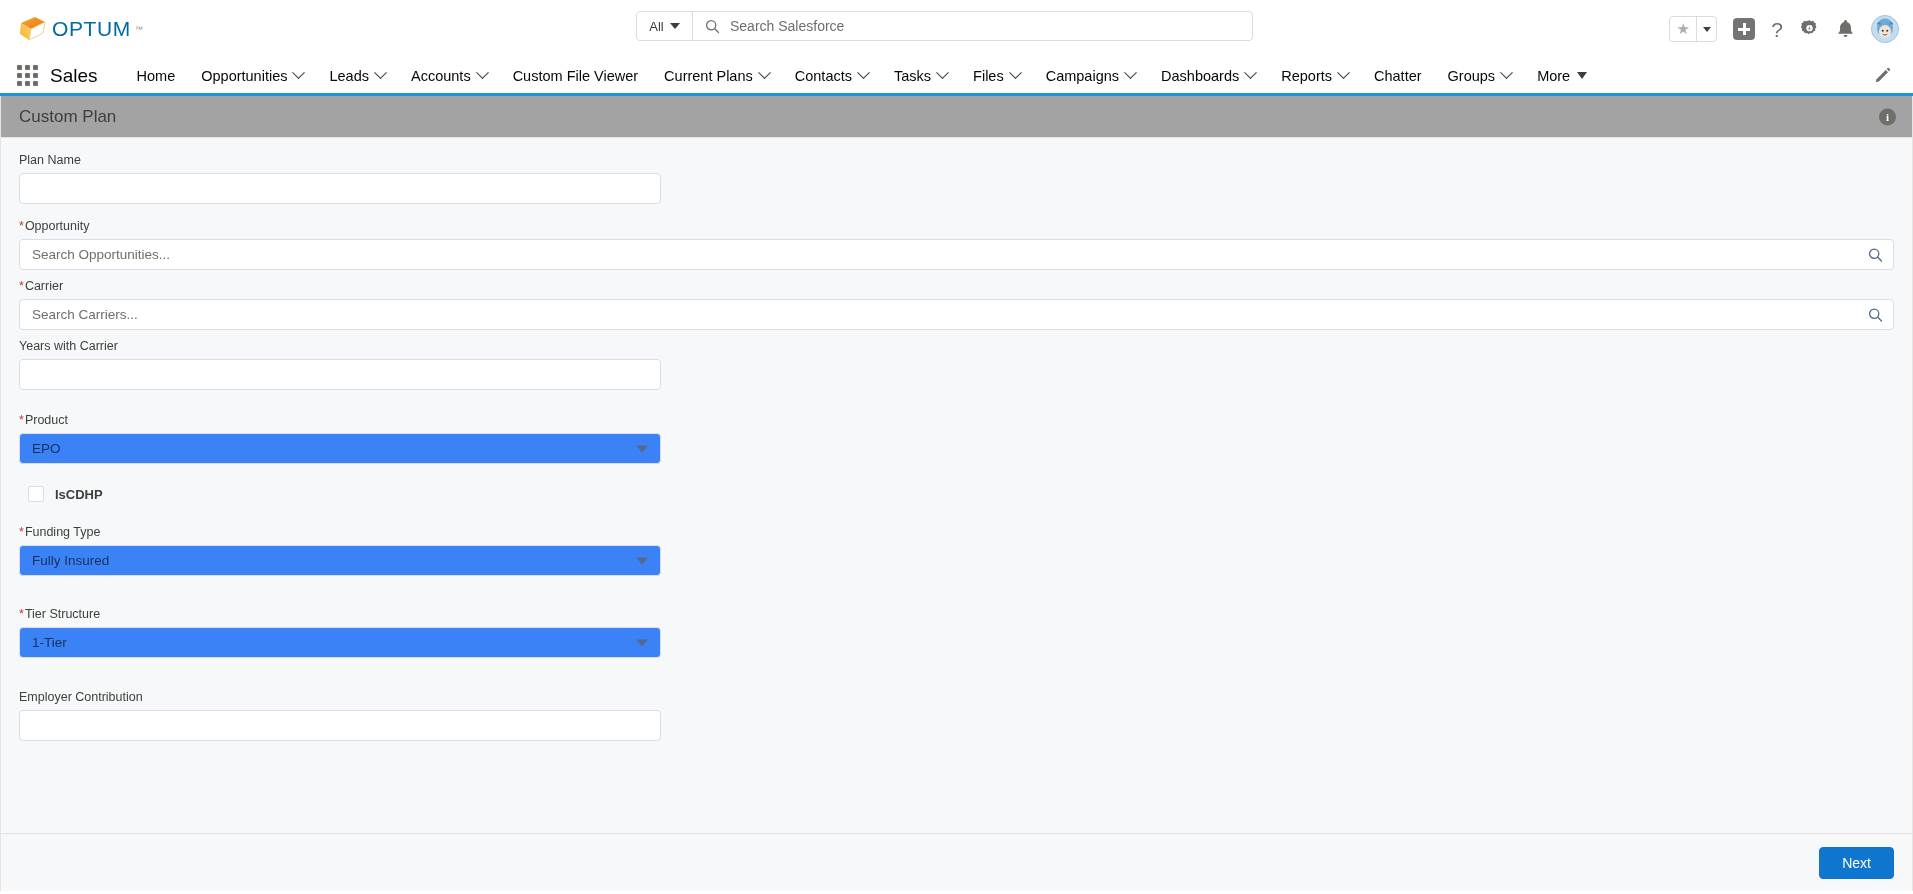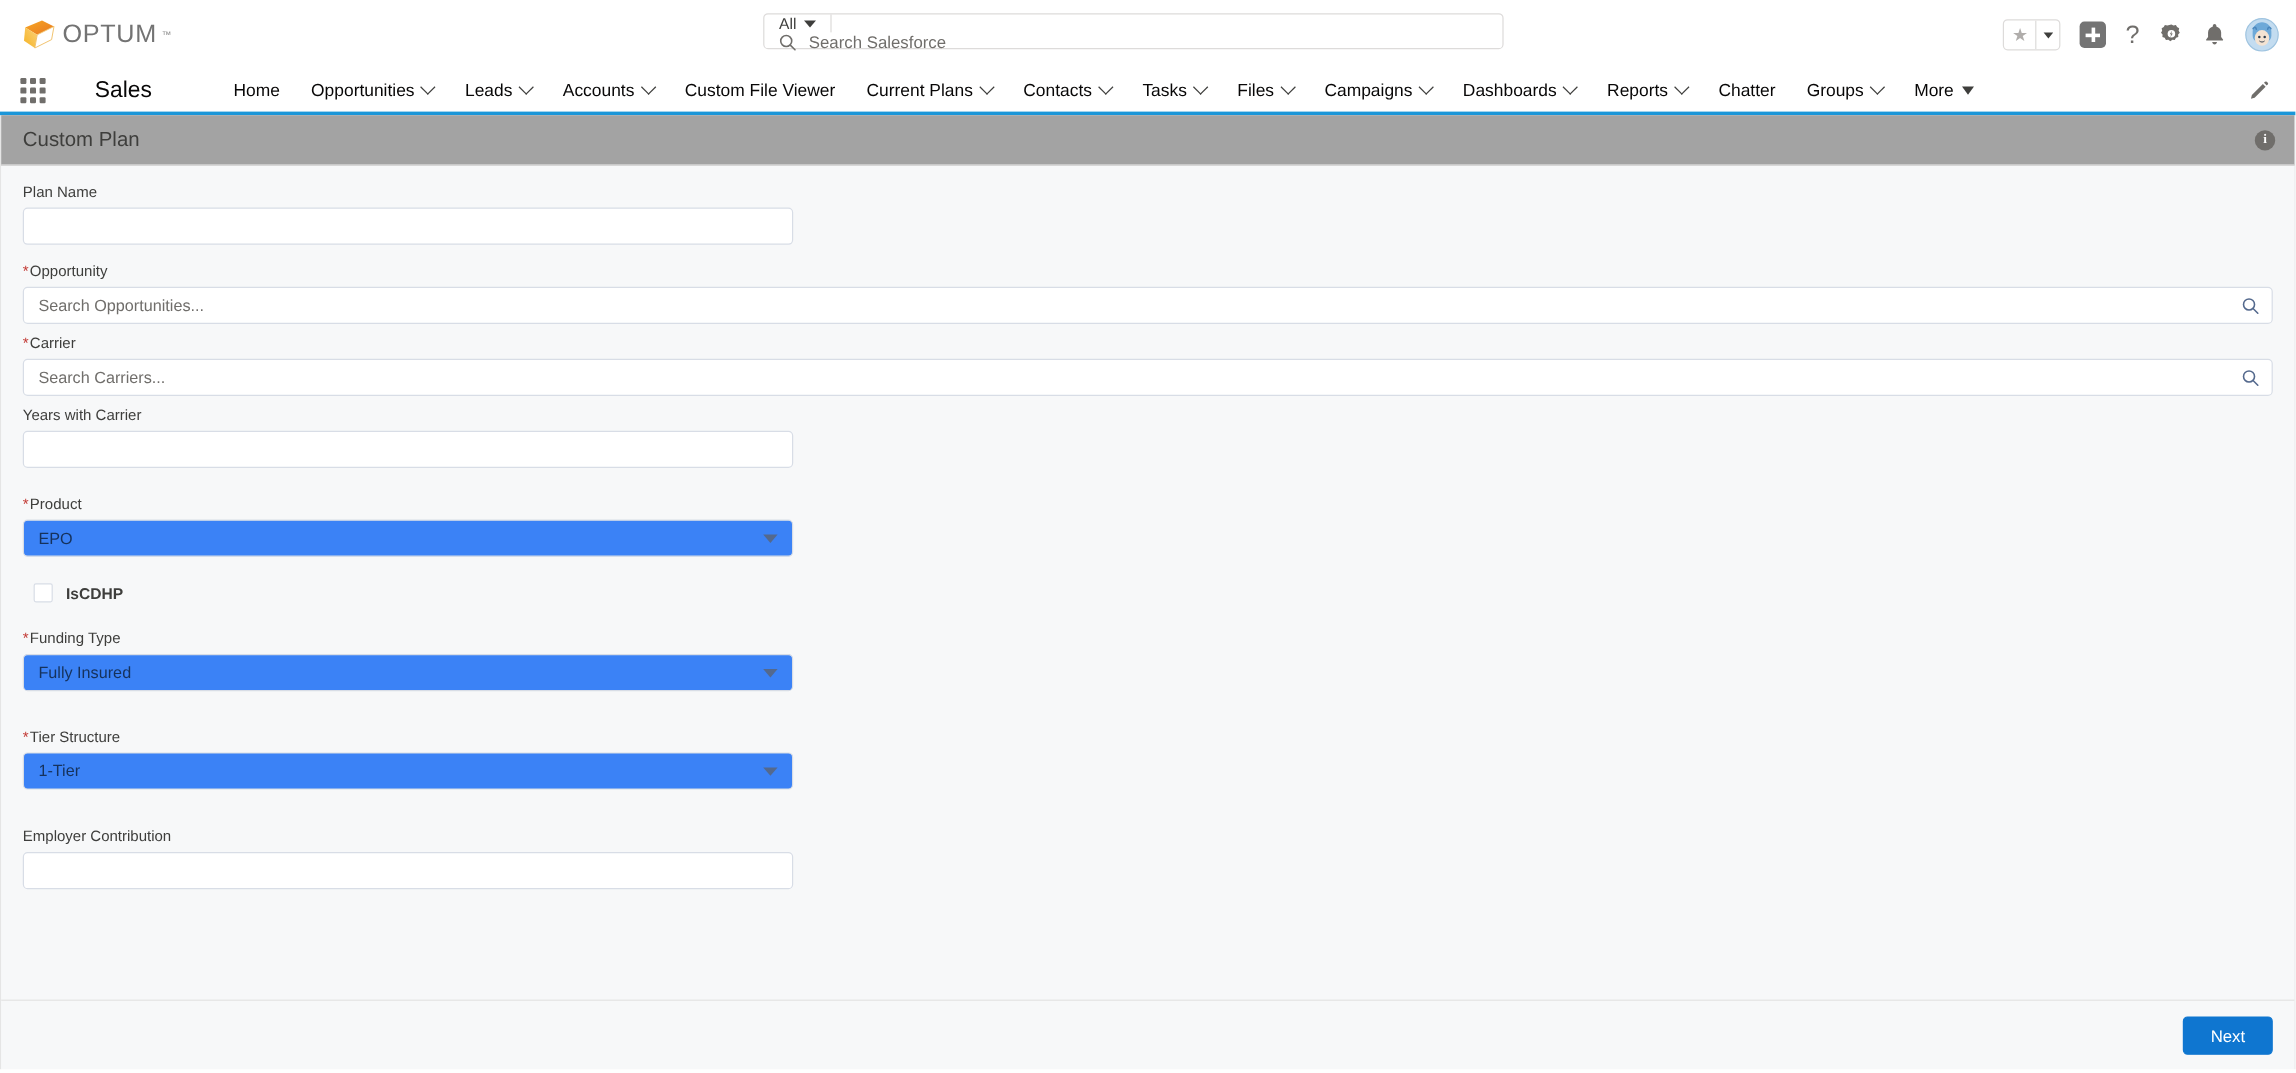--- a/index.html
+++ b/index.html
@@ -18,37 +18,36 @@
     display: flex;
     align-items: center;
     padding: 0 14px 0 18px;
     position: relative;
   }
   .logo-wrap { display: flex; align-items: center; gap: 4px; }
   .logo-mark { width: 30px; height: 28px; display: block; }
   .logo-text {
     font-size: 21px;
     letter-spacing: 0.6px;
-    color: #737373;
+    color: #0369a1;
     font-weight: 500;
   }
   .logo-tm { font-size: 8px; color: #8a8a8a; vertical-align: super; }
 
   .search-region {
     position: absolute;
     left: 636px;
     top: 11px;
     width: 617px;
     height: 30px;
     display: flex;
     align-items: stretch;
     border: 1px solid #dddbda;
     border-radius: 4px;
     background: #fff;
-    flex-direction: column;
   }
   .search-scope {
     width: 56px;
     display: flex; align-items: center; justify-content: center;
     gap: 6px;
     border-right: 1px solid #dddbda;
     font-size: 13px;
     color: #3e3e3c;
     cursor: pointer;
   }
@@ -119,21 +118,20 @@
 
   
   .nav-bar {
     height: 38px;
     background: #ffffff;
     display: flex;
     align-items: center;
     padding: 0 14px 0 14px;
     border-bottom: 3px solid #1b96d8;
     position: relative;
-    gap: 29px;
   }
   .waffle {
     width: 26px; height: 26px;
     display: grid;
     grid-template-columns: repeat(3, 5px);
     grid-template-rows: repeat(3, 5px);
     gap: 3px;
     align-content: center; justify-content: center;
     cursor: pointer;
     margin-right: 10px;

